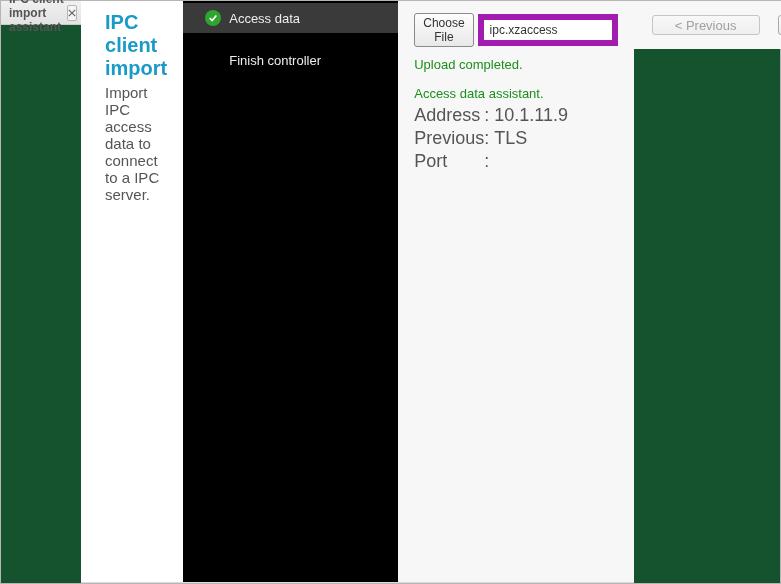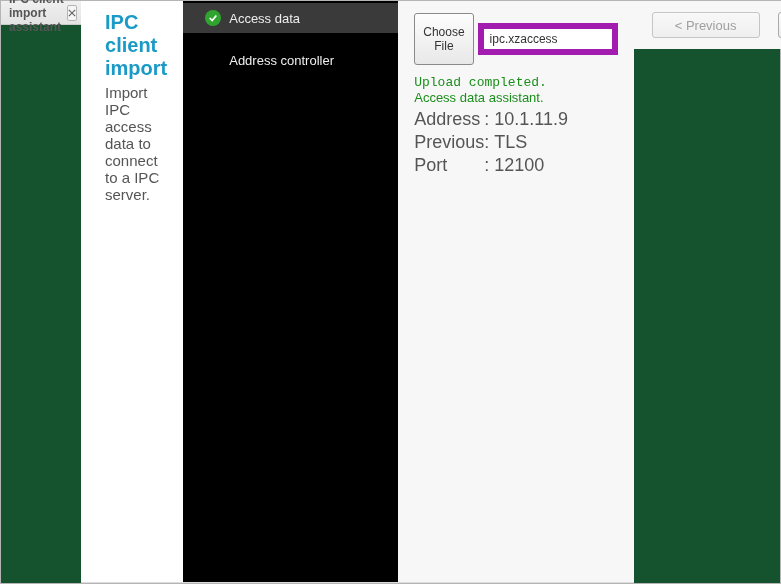--- a/index.html
+++ b/index.html
@@ -99,39 +99,39 @@
   }
   .file-row {
     display: flex;
     align-items: center;
     gap: 0;
     margin-bottom: 10px;
   }
   .choose-btn {
     font-family: inherit;
     font-size: 12px;
-    padding: 11px 8px;
+    padding: 2px 8px;
     border: 1px solid #8a8a8a;
     background: linear-gradient(#fdfdfd, #e8e8e8);
     border-radius: 3px;
     cursor: pointer;
     color: #333;
     margin-right: 4px;
   }
   .file-name-box {
     background: #ffffff;
     border: 6px solid #a21caf;
     font-size: 12px;
     padding: 3px 6px;
     min-width: 140px;
     color: #333;
   }
   .upload-status {
     color: #1a8f1a;
-    font-family: Liberation Mono, monospace;
+    margin-bottom: 14px;
   }
   .avail {
     color: #1a8f1a;
     margin-bottom: 4px;
   }
   .kv {
     display: grid;
     grid-template-columns: 70px 10px auto;
     row-gap: 2px;
     color: #555;
@@ -141,21 +141,21 @@
     height: 48px;
     display: flex;
     align-items: center;
     justify-content: flex-end;
     gap: 18px;
     padding: 0 18px;
     background: #f7f7f7;
   }
   .btn {
     width: 108px;
-    height: 26px;
+    height: 20px;
     border: 1px solid #a9a9a9;
     background: linear-gradient(#fdfdfd, #ececec);
     border-radius: 3px;
     font-size: 13px;
     color: #333;
     cursor: pointer;
   }
   .btn:disabled {
     color: #a0a0a0;
     cursor: default;
@@ -190,21 +190,21 @@
         <span class="check-icon">
           <svg viewBox="0 0 12 12">
               <polyline points="2,6 5,9 10,3" fill="none" stroke="#fff" stroke-width="2"></polyline>
             </svg>
         </span>
         <span>Access data</span>
       </div>
       <div class="side-spacer"></div>
       <div class="side-item">
         <span class="gap"></span>
-        <span>Address controller</span>
+        <span>Finish controller</span>
       </div>
     </div>
 
     <div class="content">
       <div class="file-row">
         <button class="choose-btn">Choose File</button>
         <div class="file-name-box">ipc.xzaccess</div>
       </div>
       <div class="upload-status">Upload completed.</div>
 
@@ -213,21 +213,20 @@
         <div>Address</div>
         <div>:</div>
         <div>10.1.11.9</div>
 
         <div>Previous</div>
         <div>:</div>
         <div>TLS</div>
 
         <div>Port</div>
         <div>:</div>
-        <div>12100</div>
       </div>
     </div>
 
   </div>
 
   <div class="footer">
     <button class="btn" disabled="">&lt; Previous</button>
     <button class="btn">Next &gt;</button>
   </div>
 

